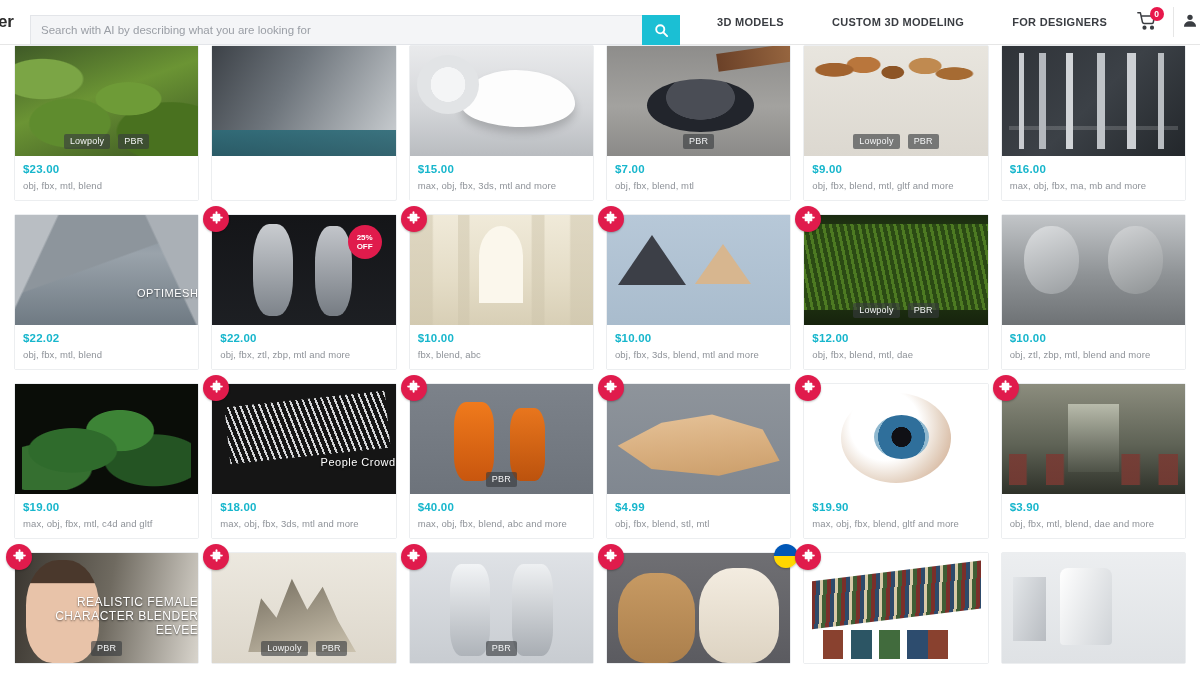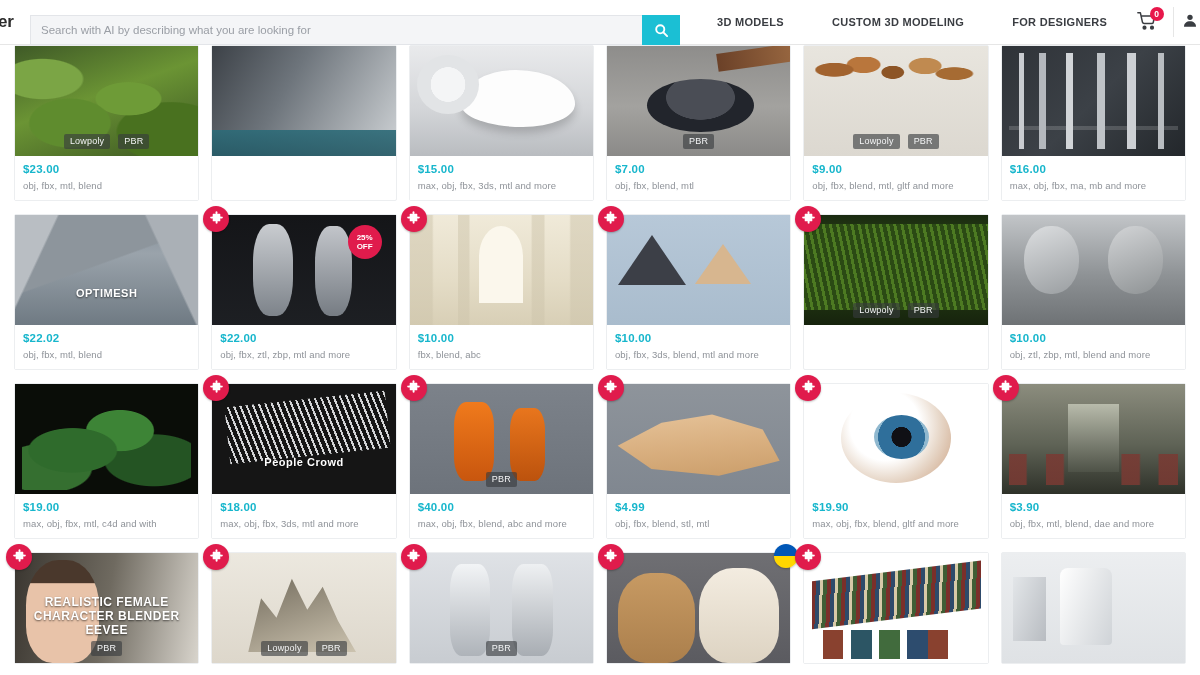--- a/index.html
+++ b/index.html
@@ -153,21 +153,21 @@
     background: #e01b4c; color: #fff;
     font-size: 8px; font-weight: bold; line-height: 9px;
     display: flex; flex-direction: column;
     align-items: center; justify-content: center;
     z-index: 8;
   }
 
   
   .cap {
     position: absolute; left: 0; width: 100%;
-    text-align: center; color: #fff; font-weight: bold;
+    text-align: right; color: #fff; font-weight: normal;
     letter-spacing: .5px;
   }
 
   
   .gutter {
     position: absolute; top: 45px; right: 0; width: 0px; height: 630px;
   }
 
   
   .a-moss { background:
@@ -460,37 +460,41 @@
             <path d="M10 2a2.4 2.4 0 0 1 4 0c0 1-.6 1.4-.6 2.2 0 .6.5 1 1.2 1H18a1 1 0 0 1 1 1v3.2c0 .7.4 1.2 1 1.2.8 0 1.2-.6 2.2-.6a2.4 2.4 0 0 1 0 4c-1 0-1.4-.6-2.2-.6-.6 0-1 .5-1 1.2V18a1 1 0 0 1-1 1h-3.2c-.7 0-1.2.4-1.2 1 0 .8.6 1.2.6 2.2a2.4 2.4 0 0 1-4 0c0-1 .6-1.4.6-2.2 0-.6-.5-1-1.2-1H6a1 1 0 0 1-1-1v-3.4c0-.7-.4-1.2-1-1.2-.8 0-1.2.6-2.2.6a2.4 2.4 0 0 1 0-4c1 0 1.4.6 2.2.6.6 0 1-.5 1-1.2V6a1 1 0 0 1 1-1h3.4c.7 0 1.2-.4 1.2-1 0-.8-.6-1.2-.6-2.2z"></path>
           </svg></span>
       </div>
       <div class="thumb">
         <div class="art a-corn"></div>
         <div class="tagrow">
           <span class="tag">Lowpoly</span>
           <span class="tag">PBR</span>
         </div>
       </div>
+      <div class="meta">
+        <div class="price">$12.00</div>
+        <div class="formats">obj, fbx, blend, mtl, dae</div>
+      </div>
     </div>
     <div class="card">
       <div class="thumb">
         <div class="art a-head"></div>
       </div>
       <div class="meta">
         <div class="price">$10.00</div>
         <div class="formats">obj, ztl, zbp, mtl, blend and more</div>
       </div>
     </div>
     <div class="card">
       <div class="thumb">
         <div class="art a-plant"></div>
       </div>
       <div class="meta">
         <div class="price">$19.00</div>
-        <div class="formats">max, obj, fbx, mtl, c4d and with</div>
+        <div class="formats">max, obj, fbx, mtl, c4d and gltf</div>
       </div>
     </div>
     <div class="card">
       <div class="fav">
         <span><svg width="13" height="13" viewBox="0 0 24 24" fill="#ffffff">
             <path d="M10 2a2.4 2.4 0 0 1 4 0c0 1-.6 1.4-.6 2.2 0 .6.5 1 1.2 1H18a1 1 0 0 1 1 1v3.2c0 .7.4 1.2 1 1.2.8 0 1.2-.6 2.2-.6a2.4 2.4 0 0 1 0 4c-1 0-1.4-.6-2.2-.6-.6 0-1 .5-1 1.2V18a1 1 0 0 1-1 1h-3.2c-.7 0-1.2.4-1.2 1 0 .8.6 1.2.6 2.2a2.4 2.4 0 0 1-4 0c0-1 .6-1.4.6-2.2 0-.6-.5-1-1.2-1H6a1 1 0 0 1-1-1v-3.4c0-.7-.4-1.2-1-1.2-.8 0-1.2.6-2.2.6a2.4 2.4 0 0 1 0-4c1 0 1.4.6 2.2.6.6 0 1-.5 1-1.2V6a1 1 0 0 1 1-1h3.4c.7 0 1.2-.4 1.2-1 0-.8-.6-1.2-.6-2.2z"></path>
           </svg></span>
       </div>
       <div class="thumb">
         <div class="art a-crowd"></div>

